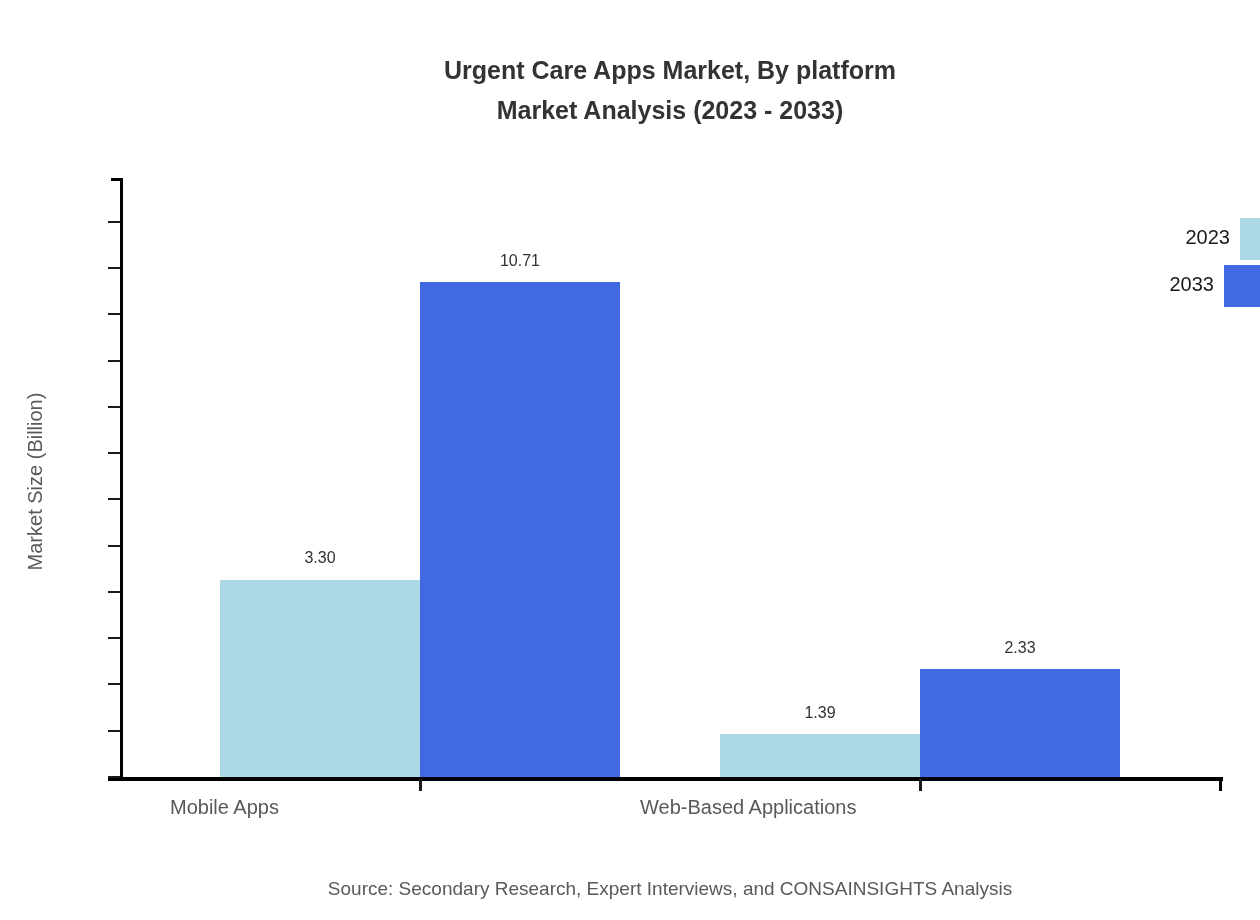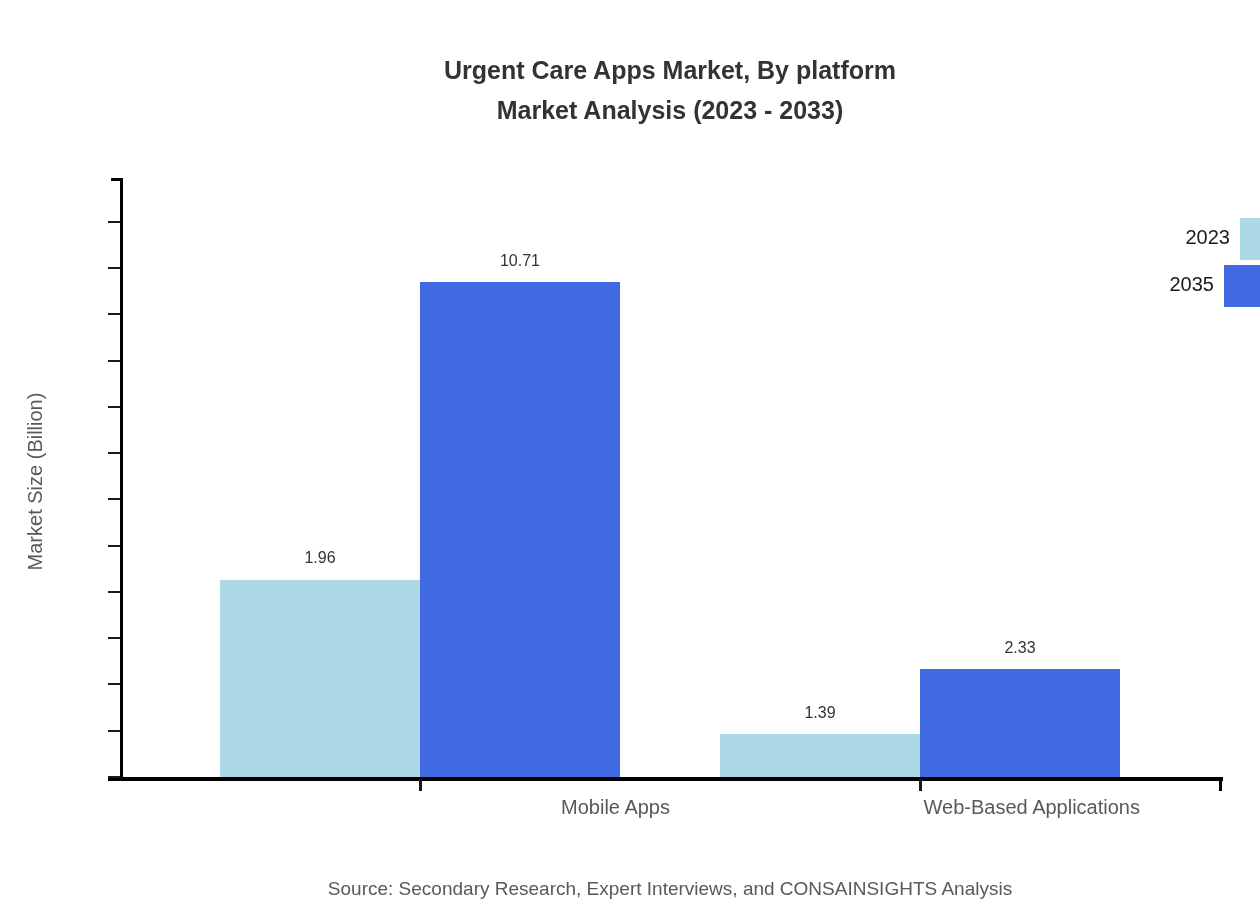--- a/index.html
+++ b/index.html
@@ -129,21 +129,21 @@
     text-align: center;
     line-height: 1;
     white-space: nowrap;
   }
 
   .cat-label {
     position: absolute;
     top: 618px;
     font-size: 20px;
     color: #595959;
-    text-align: right;
+    text-align: left;
     white-space: nowrap;
   }
 
   
   .legend-row {
     position: absolute;
     height: 40px;
   }
   .legend-text {
     position: absolute;
@@ -227,21 +227,21 @@
         </div>
         <div class="tick-row" style="top: 90.1969px;">
           <div class="tick" style="top: -1px;"></div>
         </div>
         <div class="tick-row" style="top: 43.9421px;">
           <div class="tick" style="top: -1px;"></div>
         </div>
       </div>
     <div id="bars">
         <div class="bar" style="left: 100px; width: 200px; height: 197.508px; bottom: 3px; background: rgb(173, 216, 230);"></div>
-        <div class="bar-value" style="left: 100px; width: 200px; top: 372.492px;">1.96</div>
+        <div class="bar-value" style="left: 100px; width: 200px; top: 372.492px;">3.30</div>
         <div class="bar" style="left: 300px; width: 200px; height: 495.389px; bottom: 3px; background: rgb(65, 105, 225);"></div>
         <div class="bar-value" style="left: 300px; width: 200px; top: 74.6108px;">10.71</div>
         <div class="bar" style="left: 600px; width: 200px; height: 43.017px; bottom: 3px; background: rgb(173, 216, 230);"></div>
         <div class="bar-value" style="left: 600px; width: 200px; top: 526.983px;">1.39</div>
         <div class="bar" style="left: 800px; width: 200px; height: 107.774px; bottom: 3px; background: rgb(65, 105, 225);"></div>
         <div class="bar-value" style="left: 800px; width: 200px; top: 462.226px;">2.33</div>
       </div>
     <div id="xticks">
         <div class="xtick" style="left: 299px;"></div>
         <div class="xtick" style="left: 799px;"></div>
@@ -252,19 +252,19 @@
       </div>
   </div>
 
   <div id="legend">
       <div class="legend-row" style="left: 16px; top: 218px; width: 1260px;">
         <div class="legend-swatch" style="background: rgb(173, 216, 230);"></div>
         <div class="legend-text">2023</div>
       </div>
       <div class="legend-row" style="left: 0px; top: 265px; width: 1260px;">
         <div class="legend-swatch" style="background: rgb(65, 105, 225);"></div>
-        <div class="legend-text">2035</div>
+        <div class="legend-text">2033</div>
       </div>
     </div>
 
   <div class="source">Source: Secondary Research, Expert Interviews, and CONSAINSIGHTS Analysis</div>
 
 </div>
 
 </body></html>

